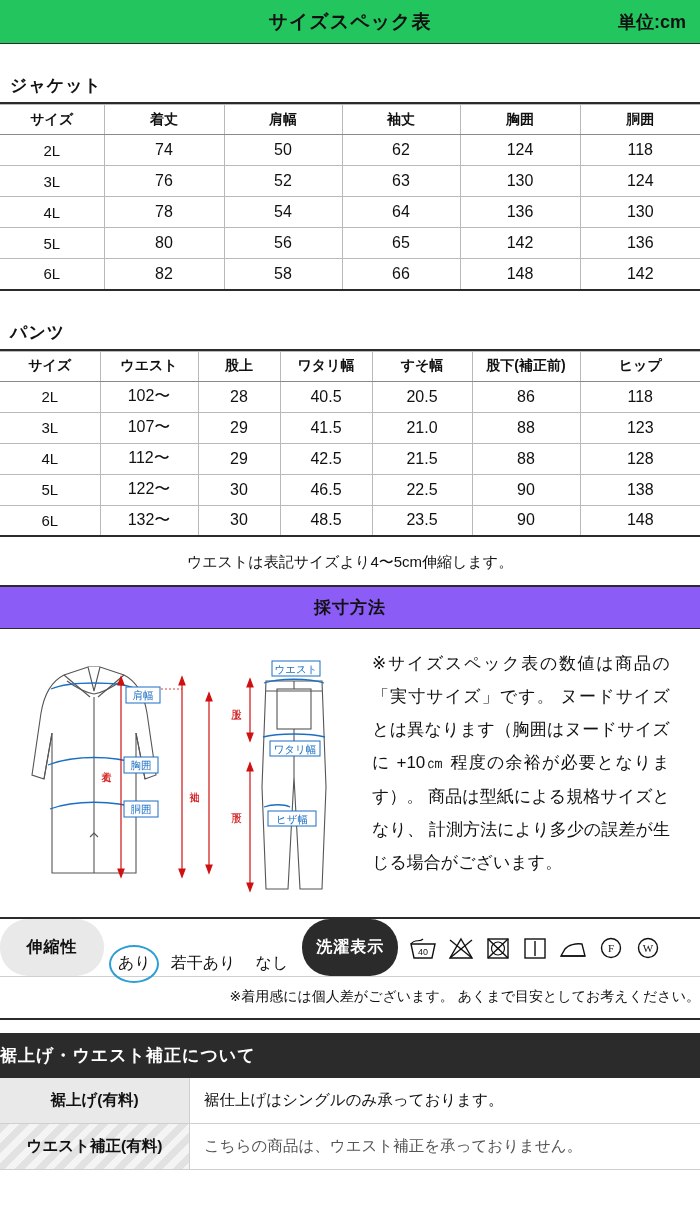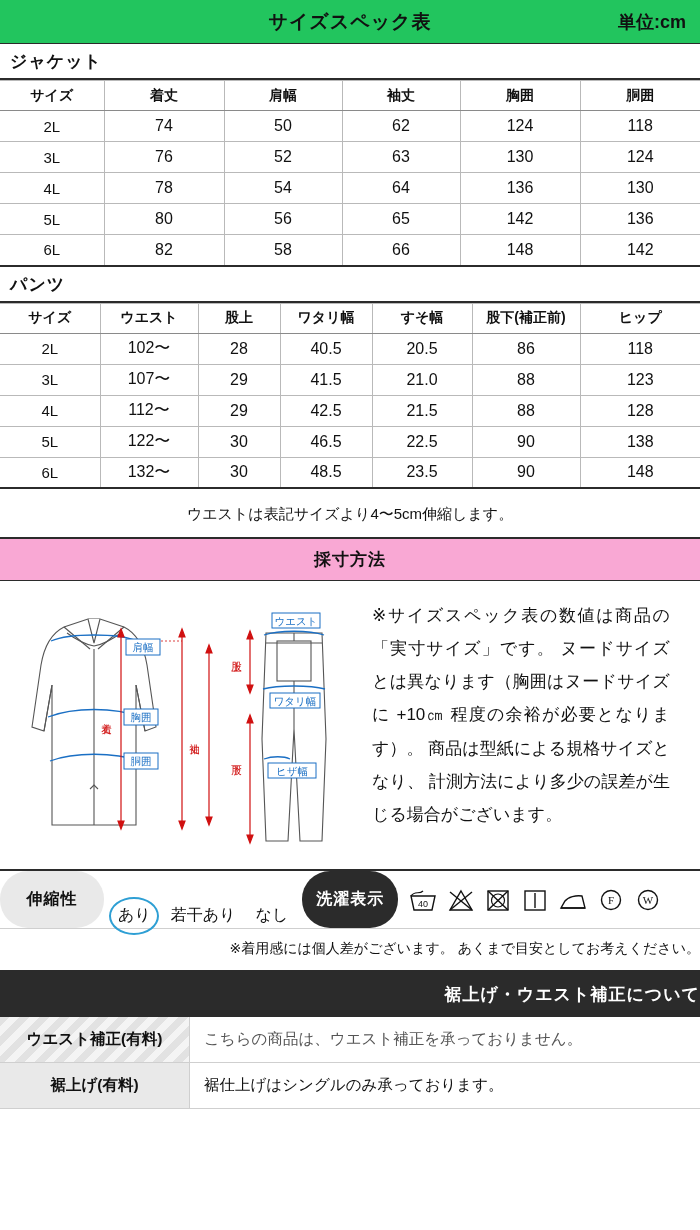--- a/index.html
+++ b/index.html
@@ -37,20 +37,21 @@
     font-weight: bold;
   }
 
   
   .sec-head {
     font-size: 17px;
     font-weight: bold;
     padding: 6px 10px 5px 10px;
     border-bottom: 2px solid #2b2b2b;
     letter-spacing: 1px;
+    margin-top: 24px;
   }
 
   
   table.spec {
     width: 700px;
     border-collapse: collapse;
     table-layout: fixed;
   }
   table.spec th, table.spec td {
     border: 1px solid #b9b9b9;
@@ -79,21 +80,21 @@
 
   .note-row {
     text-align: center;
     font-size: 15px;
     padding: 16px 0 13px 0;
     border-bottom: 2px solid #2b2b2b;
   }
 
   
   .band {
-    background: #f9a8d4;
+    background: #8b5cf6;
     text-align: center;
     font-size: 17px;
     font-weight: bold;
     padding: 9px 0 9px 0;
     letter-spacing: 1px;
     border-bottom: 1px solid #2b2b2b;
   }
   .measure-wrap {
     display: flex;
     border-bottom: 2px solid #2b2b2b;
@@ -163,26 +164,26 @@
     text-align: right;
     font-size: 14px;
     padding: 11px 0 12px 0;
     border-bottom: 2px solid #2b2b2b;
   }
 
   
   .dark-band {
     background: #2b2b2b;
     color: #fff;
-    text-align: right;
+    text-align: left;
     font-size: 17px;
     font-weight: bold;
     padding: 11px 0;
     letter-spacing: 1px;
-    margin-top: 0;
+    margin-top: 13px;
   }
   .hem-row {
     display: flex;
     align-items: stretch;
     border-bottom: 1px solid #cfcfcf;
     min-height: 46px;
   }
   .hem-label {
     width: 190px;
     background: #e9e9e9;
@@ -499,21 +500,21 @@
         <circle cx="14" cy="14" r="9.5" fill="none" stroke="#111" stroke-width="1.4"></circle>
         <text x="14" y="18" font-size="11" text-anchor="middle" fill="#111" font-family="'Liberation Serif',serif">W</text>
       </svg>
     </div>
   </div>
 
   <div class="foot-note">※着用感には個人差がございます。 あくまで目安としてお考えください。</div>
 
   <div class="dark-band">裾上げ・ウエスト補正について</div>
   <div class="hem-row">
+    <div class="hem-label">裾上げ(有料)</div>
+    <div class="hem-val">裾仕上げはシングルのみ承っております。</div>
+  </div>
+  <div class="hem-row">
     <div class="hem-label hatch">ウエスト補正(有料)</div>
     <div class="hem-val muted">こちらの商品は、ウエスト補正を承っておりません。</div>
   </div>
-  <div class="hem-row">
-    <div class="hem-label">裾上げ(有料)</div>
-    <div class="hem-val">裾仕上げはシングルのみ承っております。</div>
-  </div>
 
 </div>
 
 </body></html>

